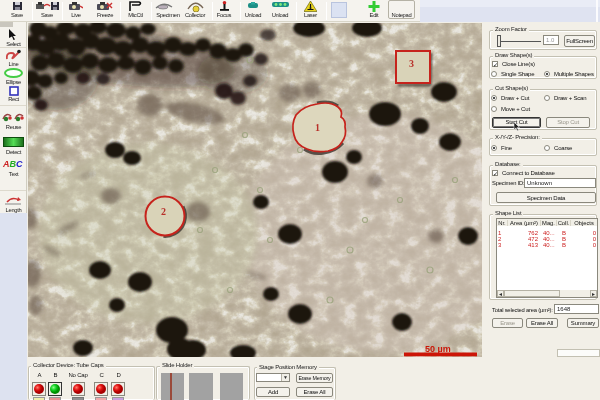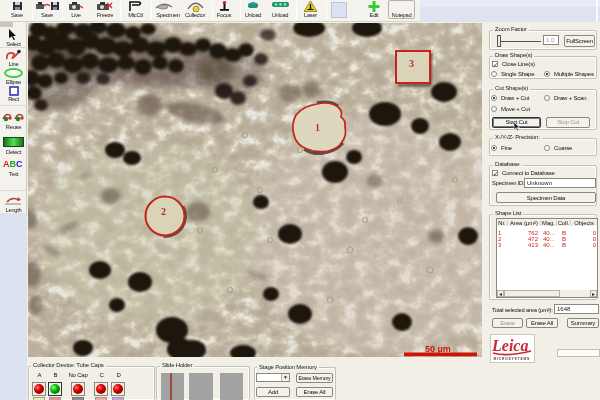--- a/index.html
+++ b/index.html
@@ -148,21 +148,21 @@
     <defs>
         <linearGradient id="dgr" x1="0" y1="0" x2="1" y2="0">
           <stop offset="0" stop-color="#1a6b1a"></stop>
           <stop offset="0.5" stop-color="#55dd55"></stop>
           <stop offset="1" stop-color="#1a6b1a"></stop>
         </linearGradient>
       </defs>
     <rect x="0.5" y="0.5" width="20" height="9" fill="url(#dgr)" stroke="#0d4d0d" stroke-width="1"></rect>
   </svg>
   <div class="abs tlabel" style="left:0px;top:149px;width:27px;">Detect</div>
-  <div class="abs" style="left:3px;top:159px;width:24px;height:10px;font-size:9px;font-weight:bold;line-height:10px;">
+  <div class="abs" style="left:3px;top:159px;width:24px;height:10px;font-size:9px;font-weight:bold;line-height:10px;font-style:italic;">
     <span style="color:#cc2222;">A</span><span style="color:#22aa22;">B</span><span style="color:#2222cc;">C</span>
   </div>
   <div class="abs tlabel" style="left:0px;top:171px;width:27px;">Text</div>
   <svg class="abs" style="left:4px;top:195px;" width="19" height="11" viewBox="0 0 19 11">
     <path d="M1 9 L17 9" stroke="#888" stroke-width="1"></path>
     <path d="M3 7 Q8 1 15 5" stroke="#cc3333" stroke-width="1.5" fill="none"></path>
     <path d="M14 2 L17 5 L13 6 Z" fill="#cc3333"></path>
   </svg>
   <div class="abs tlabel" style="left:0px;top:207px;width:27px;">Length</div>
 
@@ -422,27 +422,20 @@
     <span class="abs" style="left:7px;top:0;width:56px;height:7px;background:#f1efe7;border:1px solid #b5b2a5;"></span>
     <span class="abs" style="right:0;top:0;width:7px;height:7px;background:#f1efe7;border:1px solid #b5b2a5;font-size:5px;text-align:center;line-height:6px;color:#333;">►</span>
   </div>
 
   <div class="ctl-label" style="left:492px;top:307px;font-size:5.8px;">Total selected area (µm²):</div>
   <div class="tbox" style="left:554px;top:304px;width:45px;height:10px;line-height:9px;padding-left:2px;">1648</div>
   <div class="btn" style="left:492px;top:318px;width:31px;height:10px;line-height:8px;color:#9a978c;">Erase</div>
   <div class="btn" style="left:526px;top:318px;width:32px;height:10px;line-height:8px;">Erase All</div>
   <div class="btn" style="left:567px;top:318px;width:32px;height:10px;line-height:8px;">Summary</div>
 
-  <div class="abs" style="left:490px;top:334px;width:45px;height:29px;background:#fff;border:1px solid #cbc8bd;">
-    <svg width="43" height="27" viewBox="0 0 43 27">
-      <text x="1" y="16" font-family="Liberation Serif, serif" font-style="italic" font-weight="bold" font-size="16" fill="#c62a32">Leica</text>
-      <path d="M2 18 Q15 22 40 16" stroke="#c62a32" stroke-width="1.7" fill="none"></path>
-      <text x="2.5" y="25" font-family="Liberation Sans, sans-serif" font-size="3.4" letter-spacing="0.75" font-weight="bold" fill="#5a3a3a">MICROSYSTEMS</text>
-    </svg>
-  </div>
   <div class="abs" style="left:557px;top:349px;width:43px;height:8px;background:#fcfcfa;border:1px solid #c3c0b2;"></div>
 
   <div class="abs" id="bpanel" style="left:28px;top:357px;width:454px;height:43px;background:#f2efe7;"></div>
 
   <div class="group" style="left:28px;top:366px;width:127px;height:34px;border-bottom:none;"></div>
   <div class="glabel" style="left:31px;top:362px;">Collector Device: Tube Caps</div>
   <div class="ctl-label" style="left:33px;top:372px;width:13px;text-align:center;font-size:6px;">A</div>
   <div class="ctl-label" style="left:49px;top:372px;width:13px;text-align:center;font-size:6px;">B</div>
   <div class="ctl-label" style="left:68px;top:372px;width:20px;text-align:center;font-size:6px;">No Cap</div>
   <div class="ctl-label" style="left:95px;top:372px;width:13px;text-align:center;font-size:6px;">C</div>

